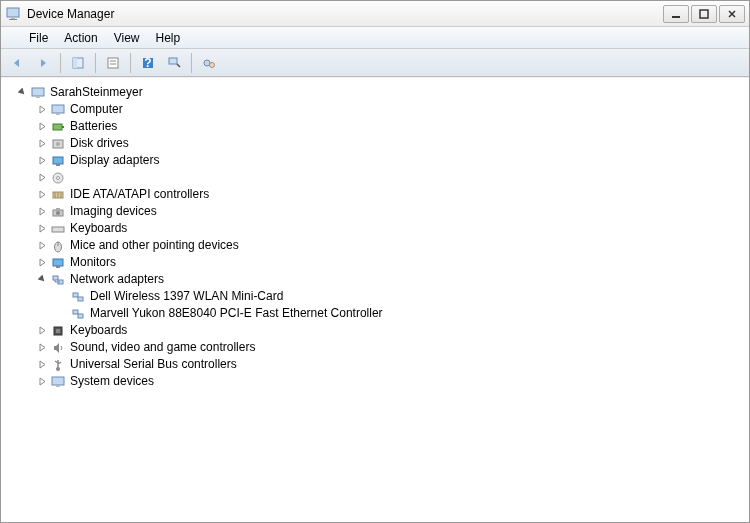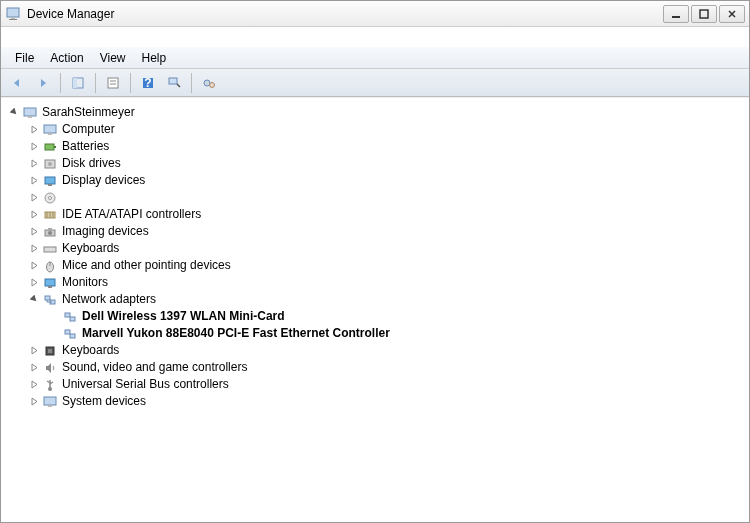--- a/index.html
+++ b/index.html
@@ -4,35 +4,35 @@
   <style>
     * { box-sizing: border-box; margin: 0; padding: 0; font-family: "Segoe UI", Tahoma, sans-serif; font-size: 12px; }
     body { width: 750px; height: 523px; background: #fff; border: 1px solid #999; overflow: hidden; }
     
     .titlebar { height: 26px; background: linear-gradient(#fdfdfd, #ececec); display: flex; align-items: center; padding: 0 4px; border-bottom: 1px solid #ccc; }
     .titlebar-icon { width: 16px; height: 16px; margin-right: 6px; display: flex; align-items: center; justify-content: center; }
     .titlebar-title { flex: 1; font-size: 12px; }
     .window-controls { display: flex; gap: 2px; }
     .window-btn { width: 26px; height: 18px; border: 1px solid #aaa; border-radius: 2px; background: linear-gradient(#f8f8f8, #e5e5e5); display: flex; align-items: center; justify-content: center; cursor: pointer; }
     
-    .menubar { height: 22px; background: linear-gradient(#f7fafd, #e9eef5); display: flex; align-items: center; padding: 0 6px; border-bottom: 1px solid #ccc; margin-top: 20px; }
+    .menubar { height: 22px; background: linear-gradient(#f7fafd, #e9eef5); display: flex; align-items: center; padding: 0 20px; border-bottom: 1px solid #ccc; }
     .menu-item { padding: 2px 8px; cursor: pointer; }
     
     .toolbar { height: 28px; background: linear-gradient(#eef2f7, #dfe6ee); display: flex; align-items: center; padding: 0 4px; gap: 2px; border-bottom: 1px solid #bbb; }
     .tool-btn { width: 24px; height: 22px; display: flex; align-items: center; justify-content: center; cursor: pointer; border-radius: 2px; }
     .tool-sep { width: 1px; height: 20px; background: #bbb; margin: 0 3px; }
     
-    .tree { padding: 6px 4px; overflow: auto; height: calc(523px - 26px - 22px - 28px); background: #fff; border-top: 1px solid #eee; }
+    .tree { padding: 6px 12px; overflow: auto; height: calc(523px - 26px - 22px - 28px); background: #fff; border-top: 1px solid #eee; }
     .tree-row { display: flex; align-items: center; height: 17px; line-height: 17px; white-space: nowrap; cursor: pointer; }
     .expander { width: 11px; height: 11px; display: flex; align-items: center; justify-content: center; margin-right: 2px; cursor: pointer; }
     .expander-spacer { width: 13px; }
     .dev-icon { width: 16px; height: 16px; margin-right: 4px; display: flex; align-items: center; justify-content: center; }
     .indent-0 { padding-left: 4px; }
     .indent-1 { padding-left: 24px; }
-    .indent-2 { padding-left: 44px; font-weight: bold; }
+    .indent-2 { padding-left: 44px; }
     
     svg { display: block; }
   </style>
 </head>
 <body>
 
 <div class="titlebar">
   <span class="titlebar-icon">
     <svg width="14" height="14" viewBox="0 0 14 14">
         <rect x="1" y="1" width="12" height="9" fill="#c4d8ef" stroke="#6a8ab3"></rect>
@@ -182,21 +182,21 @@
         <svg width="9" height="9">
           <path d="M2 1 L7 4.5 L2 8 Z" fill="none" stroke="#888"></path>
         </svg>
       </span>
     <span class="dev-icon">
         <svg width="14" height="14">
           <rect x="2" y="3" width="10" height="7" fill="#6eb5e8" stroke="#3a77a8"></rect>
           <rect x="5" y="10" width="4" height="2" fill="#888"></rect>
         </svg>
       </span>
-    <span>Display devices</span>
+    <span>Display adapters</span>
   </div>
 
   <div class="tree-row indent-1">
     <span class="expander">
         <svg width="9" height="9">
           <path d="M2 1 L7 4.5 L2 8 Z" fill="none" stroke="#888"></path>
         </svg>
       </span>
     <span class="dev-icon">
         <svg width="14" height="14">

